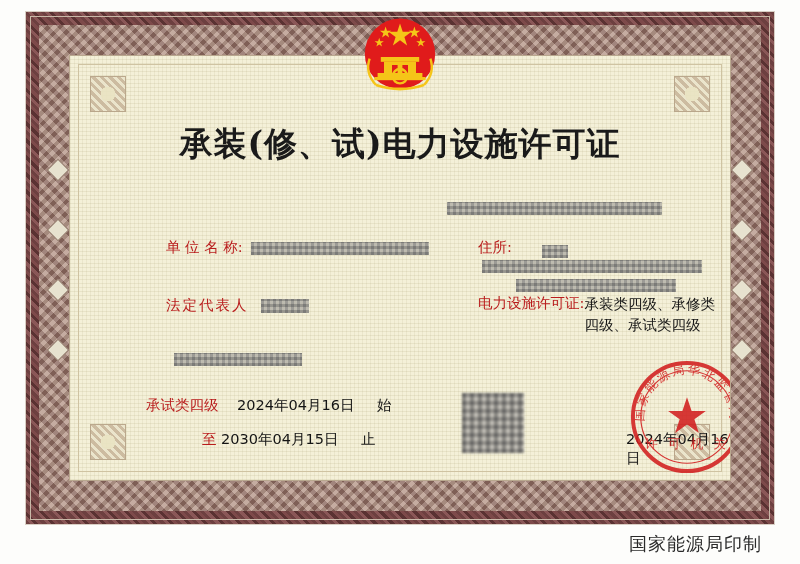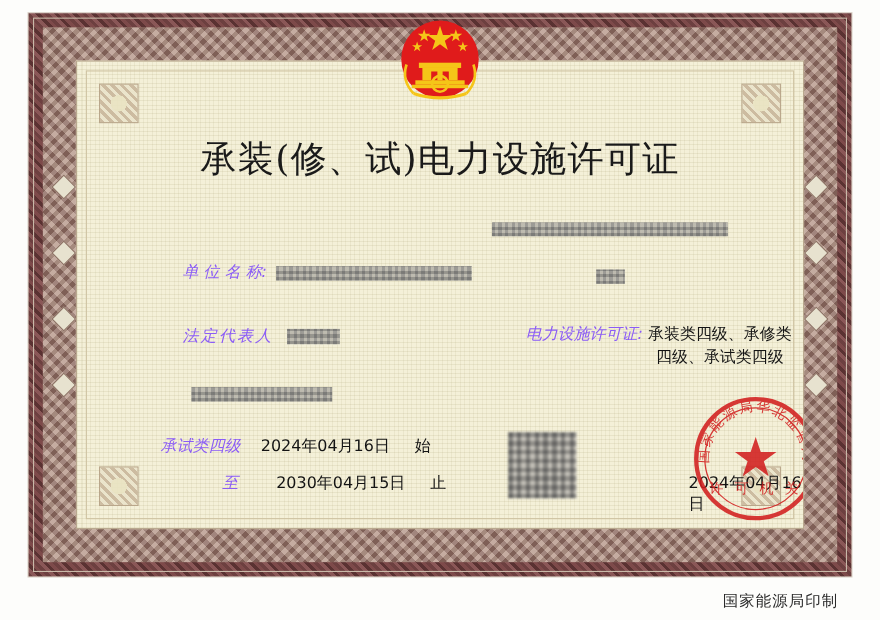--- a/index.html
+++ b/index.html
@@ -143,21 +143,21 @@
   }
 
   .title {
     position: absolute;
     top: 66px;
     left: 0;
     right: 0;
     text-align: center;
     font-family: "DejaVu Serif", "Liberation Serif", serif;
     font-size: 33px;
-    font-weight: normal;
+    font-weight: bold;
     letter-spacing: 1px;
     color: #1a1a1a;
   }
 
   .serial {
     position: absolute;
     top: 146px;
     right: 68px;
     width: 215px;
     height: 13px;
@@ -176,42 +176,40 @@
   }
 
   .field {
     position: absolute;
     font-size: 14.5px;
     color: #141414;
     font-family: "DejaVu Sans", "Liberation Sans", sans-serif;
   }
   .label {
     font-weight: 500;
-    color: #8b5cf6;
+    color: #b91c1c;
     white-space: nowrap;
-    font-style: italic;
   }
   .spaced2 { letter-spacing: 2px; }
 
   
   .row-name   { left: 96px;  top: 182px; }
   .row-addr   { left: 408px; top: 182px; }
   .row-legal  { left: 96px;  top: 240px; }
   .row-type   { left: 408px; top: 238px; width: 272px; }
   .row-credit { left: 96px;  top: 294px; }
   .row-valid1 { left: 76px;  top: 340px; }
   .row-valid2 { left: 76px;  top: 374px; }
   .row-date   { left: 556px; top: 374px; }
 
   .type-value {
     display: inline-block;
     vertical-align: top;
     width: 140px;
     line-height: 1.45;
-    text-align: center;
   }
 
   
   .qr-block {
     position: absolute;
     left: 392px;
     top: 337px;
     width: 62px;
     height: 60px;
     background-image:
@@ -229,21 +227,21 @@
     width: 118px;
     height: 118px;
     z-index: 7;
     opacity: 0.88;
   }
 
   .footer {
     position: absolute;
     right: 38px;
     bottom: 8px;
-    font-size: 14px;
+    font-size: 18px;
     color: #2a2a2a;
     letter-spacing: 1px;
   }
 </style>
 </head>
 <body>
 
 <div class="page">
 
   <div class="cert">
@@ -272,20 +270,25 @@
         <div class="title">承装(修、试)电力设施许可证</div>
 
         <div class="serial redact"></div>
 
         <div class="field row-name">
           <span class="label">单 位 名 称:</span>
           <span class="redact" style="width:178px;height:13px;margin-left:4px;"></span>
           <div class="redact" style="width:26px;height:13px;margin-top:6px;margin-left:108px;"></div>
         </div>
 
+        <div class="field row-addr">
+          <span class="label">住所:</span>
+          <span class="redact" style="width:220px;height:13px;margin-left:4px;"></span>
+          <div class="redact" style="width:160px;height:13px;margin-top:6px;margin-left:38px;"></div>
+        </div>
 
         <div class="field row-legal">
           <span class="label spaced2">法定代表人</span>
           <span class="redact" style="width:48px;height:14px;margin-left:8px;"></span>
         </div>
 
         <div class="field row-type">
           <span class="label">电力设施许可证:</span><span class="type-value">承装类四级、承修类四级、承试类四级</span>
         </div>
 
@@ -294,21 +297,21 @@
         </div>
 
         <div class="field row-valid1">
           <span class="label">承试类四级</span>
           <span style="margin-left:14px;">2024年04月16日</span>
           <span style="margin-left:18px;">始</span>
         </div>
 
         <div class="field row-valid2">
           <span class="label" style="margin-left:56px;">至</span>
-          <span style="margin-left:30px;">2030年04月15日</span>
+          <span style="margin-left:0;">2030年04月15日</span>
           <span style="margin-left:18px;">止</span>
         </div>
 
         <div class="qr-block"></div>
 
         <div class="field row-date">2024年04月16日</div>
 
         <div class="seal">
           <svg viewBox="0 0 120 120" width="118" height="118" xmlns="http://www.w3.org/2000/svg">
             <defs>

